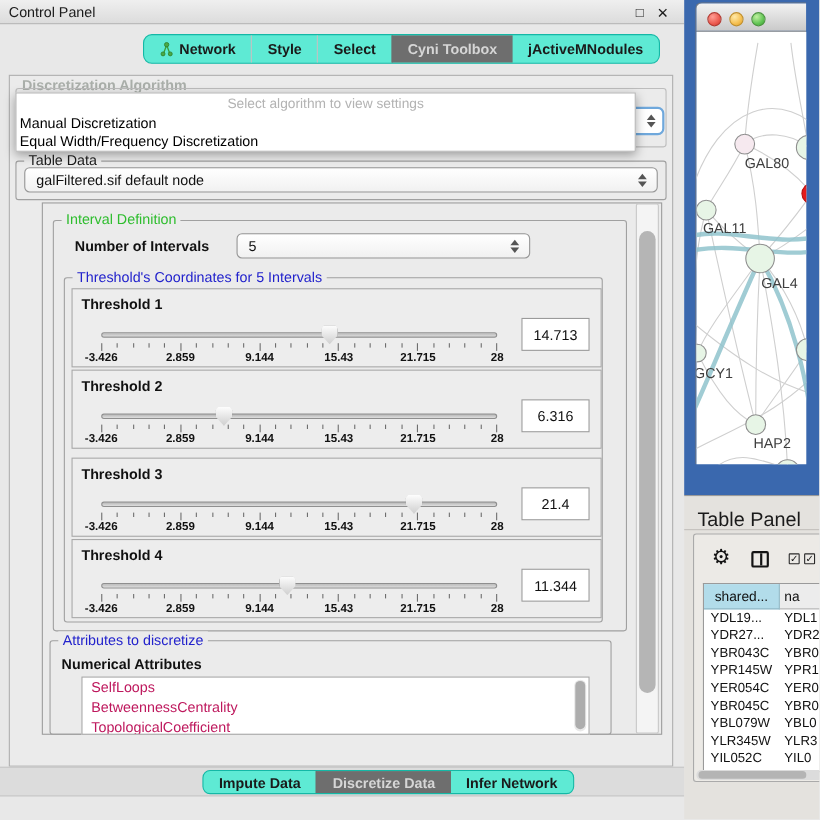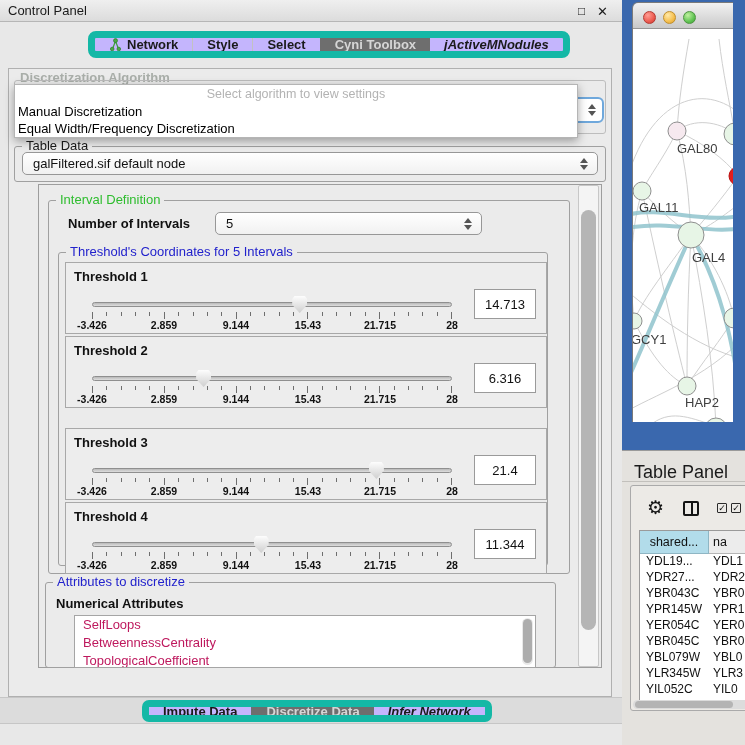--- a/index.html
+++ b/index.html
@@ -8,26 +8,26 @@
 
   
   .left-panel{position:absolute;left:0;top:0;width:622px;height:745px;background:#e8e8e8;}
   .titlebar{position:absolute;left:0;top:0;width:100%;height:22px;background:linear-gradient(#efefef,#dcdcdc);border-bottom:1px solid #b6b6b6;}
   .titlebar .title{position:absolute;left:8px;top:3px;font-size:13px;color:#1a1a1a;}
   .win-ic{position:absolute;top:4px;font-size:12px;font-weight:bold;color:#1a1a1a;cursor:default;}
   .ic-float{left:578px;}
   .ic-close{left:597px;font-size:13px;}
 
   
-  .seg{position:absolute;display:flex;background:#c4b5fd;border:7px solid #14b8a6;border-radius:8px;overflow:hidden;}
+  .seg{position:absolute;display:flex;background:#5eead4;border:1px solid #14b8a6;border-radius:8px;overflow:hidden;margin-left:42px;}
   .seg-top{left:88px;top:31px;height:27px;}
   .seg .tab{display:flex;align-items:center;gap:5px;padding:0 14px;font-size:13px;font-weight:bold;color:#1a1a1a;border-left:1px solid #c2c2c2;white-space:nowrap;}
   .seg .tab:first-child{border-left:none;}
   .seg .tab.sel{background:#6e6e6e;color:#d6d6d6;border-left-color:#6e6e6e;}
-  .seg .tab.sel + .tab{border-left:none;font-style:italic;}
+  .seg .tab.sel + .tab{border-left:none;}
 
   
   .main-outer{position:absolute;left:8px;top:68px;width:604px;height:629px;background:#ebebeb;border:1px solid #b0b0b0;}
   .algo-title{position:absolute;left:20px;top:70px;font-size:13px;color:#a9aea9;font-weight:bold;}
   .algo-box{position:absolute;left:14px;top:80px;width:592px;height:54px;border:1px solid #bdbdbd;border-radius:3px;}
   .combo-peek{position:absolute;left:560px;top:97px;width:44px;height:26px;background:#fff;border:2px solid #6fa8dc;border-radius:6px;}
   .combo-peek .spin{right:6px;}
 
   
   .group{position:absolute;border:1px solid #a0a0a0;border-radius:3px;}
@@ -49,21 +49,21 @@
   .vscroll{position:absolute;left:578px;top:185px;width:21px;height:482px;background:#f4f4f4;border:1px solid #c7c7c7;border-radius:2px;}
   .vscroll .thumb{position:absolute;left:2px;top:24px;width:15px;height:420px;background:#b5b5b5;border-radius:8px;}
 
   .ivl-group{left:48px;top:200px;width:522px;height:374px;}
   .noi-label{position:absolute;left:68px;top:216px;font-size:13px;font-weight:bold;color:#111;}
   .combo-noi{left:215px;top:212px;width:267px;height:23px;}
   .thr-group{left:58px;top:252px;width:490px;height:314px;}
 
   .th-box{position:relative;width:482px;height:72px;margin:0 0 2px 3px;background:#ededed;border:1px solid #a8a8a8;}
   .th-stack{position:absolute;left:62px;top:262px;}
-  .th-box.gap{margin-top:20px;}
+  .th-box.gap{margin-top:8px;}
   .th-label{position:absolute;left:8px;top:6px;font-size:13px;font-weight:bold;color:#111;}
   .th-track{position:absolute;left:26px;top:39px;width:360px;height:5px;border:1px solid #8f8f8f;border-radius:3px;background:linear-gradient(#b9b9b9,#dedede);}
   .th-thumb{position:absolute;top:33px;width:15px;height:17px;background:linear-gradient(#fdfdfd,#cfcfcf);clip-path:polygon(15% 0,85% 0,100% 18%,100% 52%,50% 100%,0 52%,0 18%);filter:drop-shadow(0 0 0.7px #666) drop-shadow(0 0 0.7px #888);}
   .th-ticks{position:absolute;left:26px;top:49px;width:360px;height:8px;display:flex;justify-content:space-between;align-items:flex-start;}
   .th-ticks span{width:1px;background:#6e6e6e;}
   .th-ticks span.maj{height:7px;}
   .th-ticks span.min{height:4px;}
   .th-scale{position:absolute;left:26px;top:56px;width:360px;height:12px;font-size:10.5px;font-weight:bold;color:#111;}
   .th-scale span{position:absolute;transform:translateX(-50%);white-space:nowrap;}
   .th-value{position:absolute;left:408px;top:26px;width:62px;height:30px;background:#fff;border:1px solid #9a9a9a;font-size:13px;color:#111;display:flex;align-items:center;justify-content:center;}

